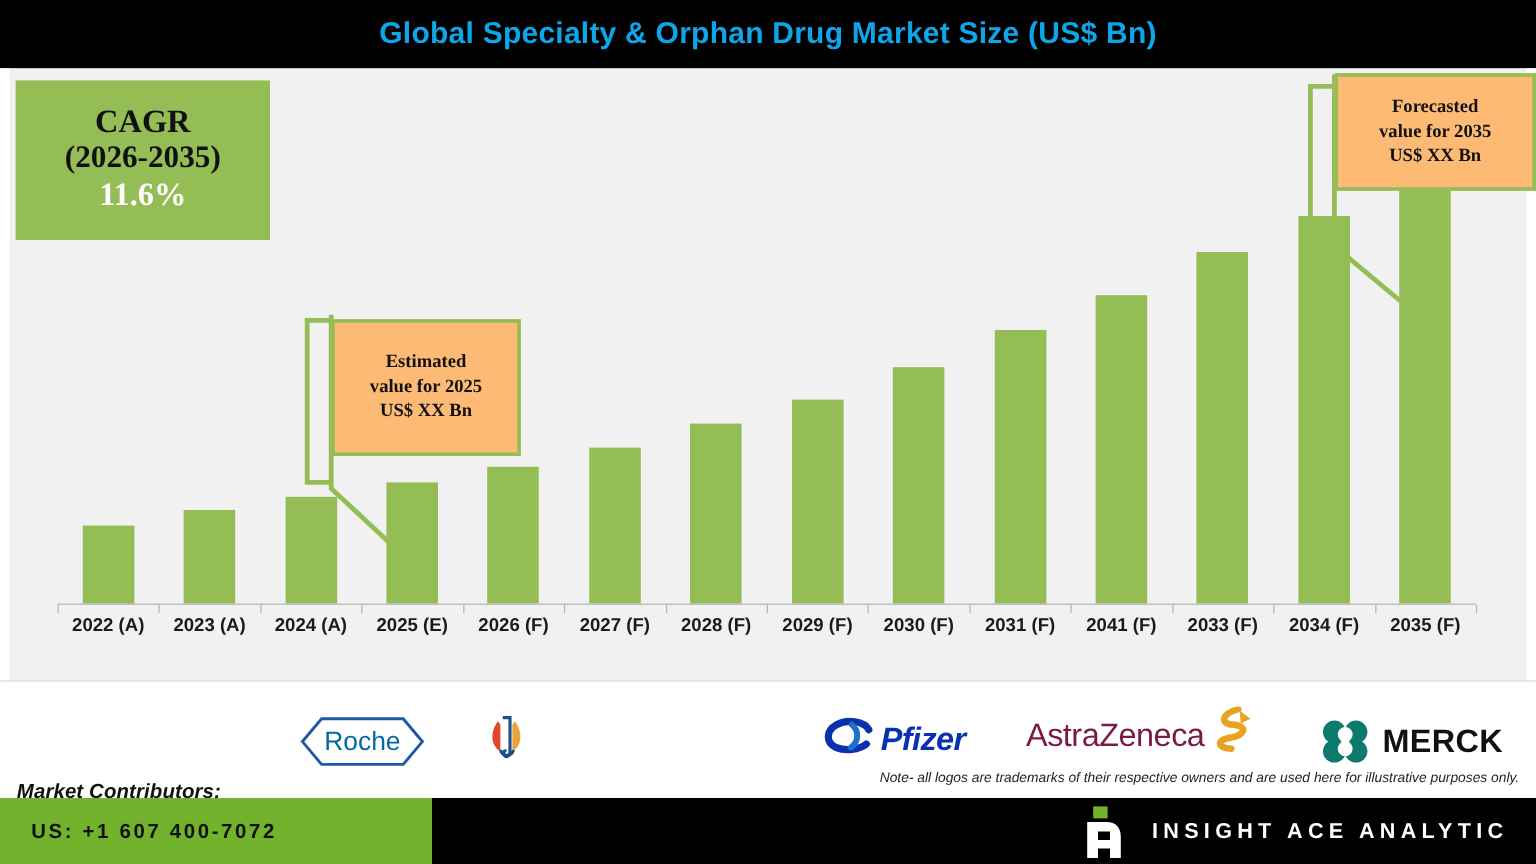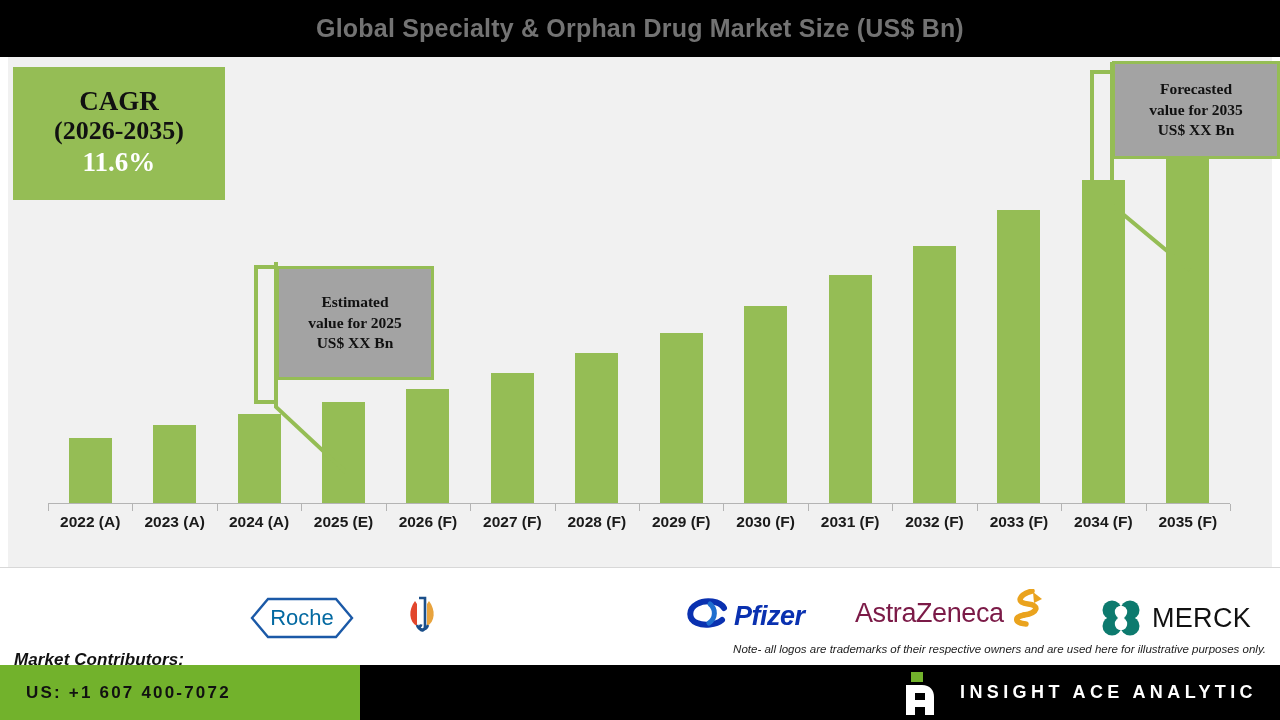--- a/index.html
+++ b/index.html
@@ -10,21 +10,21 @@
     position: relative;
   }
 
   
   #header {
     position: absolute; left: 0; top: 0; width: 1280px; height: 57px;
     background: #000000;
     display: flex; align-items: center; justify-content: center;
   }
   #header-title {
-    color: #737373;
+    color: #0ea5e9;
     font-family: "Liberation Sans", sans-serif;
     font-size: 25px;
     font-weight: bold;
     letter-spacing: .2px;
   }
 
   
   #chart-panel {
     position: absolute; left: 0; top: 57px; width: 1280px; height: 510px;
     background: #f1f1f1;
@@ -66,21 +66,21 @@
     position: absolute; top: 456px; width: 100px; margin-left: -50px;
     text-align: center;
     font-family: "Liberation Sans", sans-serif;
     font-size: 15.5px; font-weight: bold; color: #1a1a1a;
   }
 
   
   .callout {
     position: absolute;
     border: 3px solid #95bd55;
-    background: #a3a3a3;
+    background: #fdba74;
     display: flex; flex-direction: column; align-items: center; justify-content: center;
     font-family: "Liberation Serif", serif;
     font-size: 15.5px; font-weight: bold; color: #111;
     line-height: 1.32;
     text-align: center;
   }
   #callout-2025 { left: 268px; top: 209px; width: 158px; height: 114px; }
   #callout-2035 { left: 1104px; top: 4px; width: 168px; height: 98px; }
 
   .leader { position: absolute; pointer-events: none; }
@@ -121,21 +121,21 @@
   }
 
   #logo-astrazeneca { left: 855px; top: 30px; }
   #astra-text {
     color: #7b1a47; font-size: 27px; font-family: "Liberation Sans", sans-serif;
     letter-spacing: -.4px;
   }
 
   #logo-merck { left: 1100px; top: 30px; }
   #merck-text {
-    color: #111; font-size: 27px; font-weight: normal;
+    color: #111; font-size: 27px; font-weight: bold;
     font-family: "Liberation Sans", sans-serif; margin-left: 10px; letter-spacing: .3px;
   }
 
   #footnote {
     position: absolute; right: 14px; top: 75px;
     font-size: 11.5px; font-style: italic; color: #222;
     font-family: "Liberation Sans", sans-serif;
   }
 
   
@@ -218,21 +218,21 @@
         <div class="xlabel" style="left: 82.2143px;">2022 (A)</div>
         <div class="xlabel" style="left: 166.643px;">2023 (A)</div>
         <div class="xlabel" style="left: 251.071px;">2024 (A)</div>
         <div class="xlabel" style="left: 335.5px;">2025 (E)</div>
         <div class="xlabel" style="left: 419.929px;">2026 (F)</div>
         <div class="xlabel" style="left: 504.357px;">2027 (F)</div>
         <div class="xlabel" style="left: 588.786px;">2028 (F)</div>
         <div class="xlabel" style="left: 673.214px;">2029 (F)</div>
         <div class="xlabel" style="left: 757.643px;">2030 (F)</div>
         <div class="xlabel" style="left: 842.071px;">2031 (F)</div>
-        <div class="xlabel" style="left: 926.5px;">2032 (F)</div>
+        <div class="xlabel" style="left: 926.5px;">2041 (F)</div>
         <div class="xlabel" style="left: 1010.93px;">2033 (F)</div>
         <div class="xlabel" style="left: 1095.36px;">2034 (F)</div>
         <div class="xlabel" style="left: 1179.79px;">2035 (F)</div>
       </div>
 
     <svg class="leader" style="left:238px; top:205px;" width="100" height="250" viewBox="0 0 100 250">
       <path d="M30 5 L10 5 L10 140 L30 140" fill="none" stroke="#95bd55" stroke-width="4"></path>
       <path d="M30 0 L30 145 L105 215" fill="none" stroke="#95bd55" stroke-width="4"></path>
     </svg>
 

